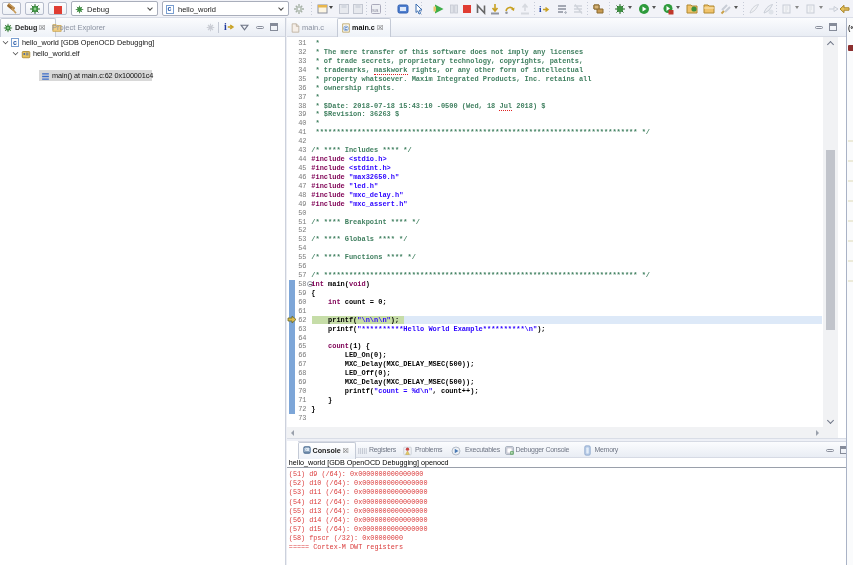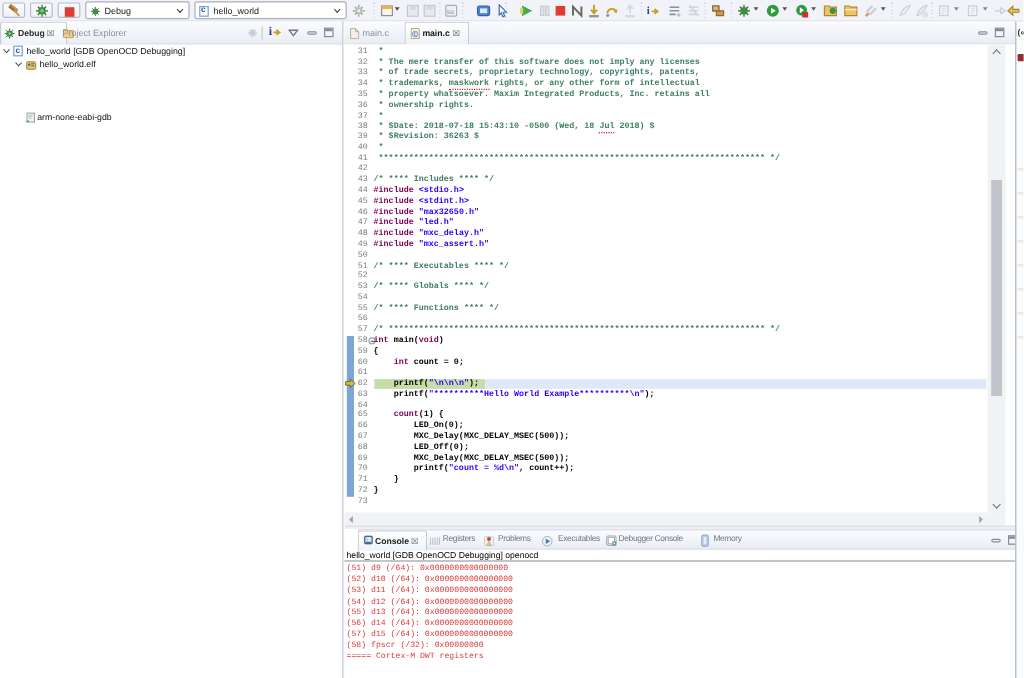--- a/index.html
+++ b/index.html
@@ -278,27 +278,28 @@
     </div>
     <div class="trow" style="top:30px;">
       <div class="twist" style="left:13px;top:2px;"></div>
       <svg style="position:absolute;left:21px;top:0.5px;width:10px;height:10px;" viewBox="0 0 12 12">
           <rect x="1.5" y="3" width="9" height="7.5" rx="1" fill="#e8c35c" stroke="#a8852c"></rect>
           <circle cx="4" cy="6" r="1.2" fill="#4466aa"></circle>
           <path d="M6 5 h3 M6 7 h3" stroke="#4466aa" stroke-width="1"></path>
         </svg>
       <span style="position:absolute;left:33px;top:1px;">hello_world.elf</span>
     </div>
-    <div class="trow" style="top:74px;">
-      <svg style="position:absolute;left:20px;top:0.5px;width:10px;height:10px;" viewBox="0 0 12 12">
-          <rect x="3" y="1.5" width="7.5" height="9" fill="#eef0f3" stroke="#9aa0ab"></rect>
-          <path d="M4.5 3.5h4M4.5 5h4M4.5 6.5h3" stroke="#b9bec8" stroke-width="0.9"></path>
-          <path d="M1 10.5 L5 8.5 L5 10.2 Z" fill="#3fae49"></path>
-        </svg>
-      <span style="position:absolute;left:31px;top:1px;">arm-none-eabi-gdb</span>
+    <div class="trow" style="top:52px;">
+      <div style="position:absolute;left:39px;top:0;width:113px;height:11px;background:#d8d8d8;"></div>
+      <svg style="position:absolute;left:41px;top:1.5px;width:9px;height:9px;" viewBox="0 0 12 12">
+          <g stroke="#3a6bc8" stroke-width="1.8">
+            <path d="M1.5 2.5h9M1.5 6h9M1.5 9.5h9"></path>
+          </g>
+        </svg>
+      <span style="position:absolute;left:52px;top:1px;letter-spacing:-0.1px;">main() at main.c:62 0x100001c4</span>
     </div>
   </div>
   <div class="abs" style="left:285px;top:18px;width:2px;height:547px;background:#eceef4;border-left:1px solid #ccd1dc;"></div>
   <div class="abs" id="edpane">
     <div class="tabbar" style="position:absolute;left:0;top:0;width:559px;height:19px;">
       <svg style="position:absolute;left:4px;top:5px;width:9px;height:10px;" viewBox="0 0 10 12">
           <path d="M1 1 h5 l3 3 v7 h-8 z" fill="#f6efe8" stroke="#bcae9c"></path>
           <path d="M6 1 v3 h3" fill="none" stroke="#bcae9c"></path>
         </svg>
       <div class="tabgray" style="position:absolute;left:15px;top:5px;">main.c</div>
@@ -386,21 +387,21 @@
  ***************************************************************************** */</span>
 
 <span class="c">/* **** Includes **** */</span>
 <span class="k">#include</span> <span class="s">&lt;stdio.h&gt;</span>
 <span class="k">#include</span> <span class="s">&lt;stdint.h&gt;</span>
 <span class="k">#include</span> <span class="s">"max32650.h"</span>
 <span class="k">#include</span> <span class="s">"led.h"</span>
 <span class="k">#include</span> <span class="s">"mxc_delay.h"</span>
 <span class="k">#include</span> <span class="s">"mxc_assert.h"</span>
 
-<span class="c">/* **** Executables **** */</span>
+<span class="c">/* **** Breakpoint **** */</span>
 
 <span class="c">/* **** Globals **** */</span>
 
 <span class="c">/* **** Functions **** */</span>
 
 <span class="c">/* *************************************************************************** */</span>
 <span class="k">int</span> <b>main</b>(<span class="k">void</span>)
 {
     <span class="k">int</span> count = 0;
 

